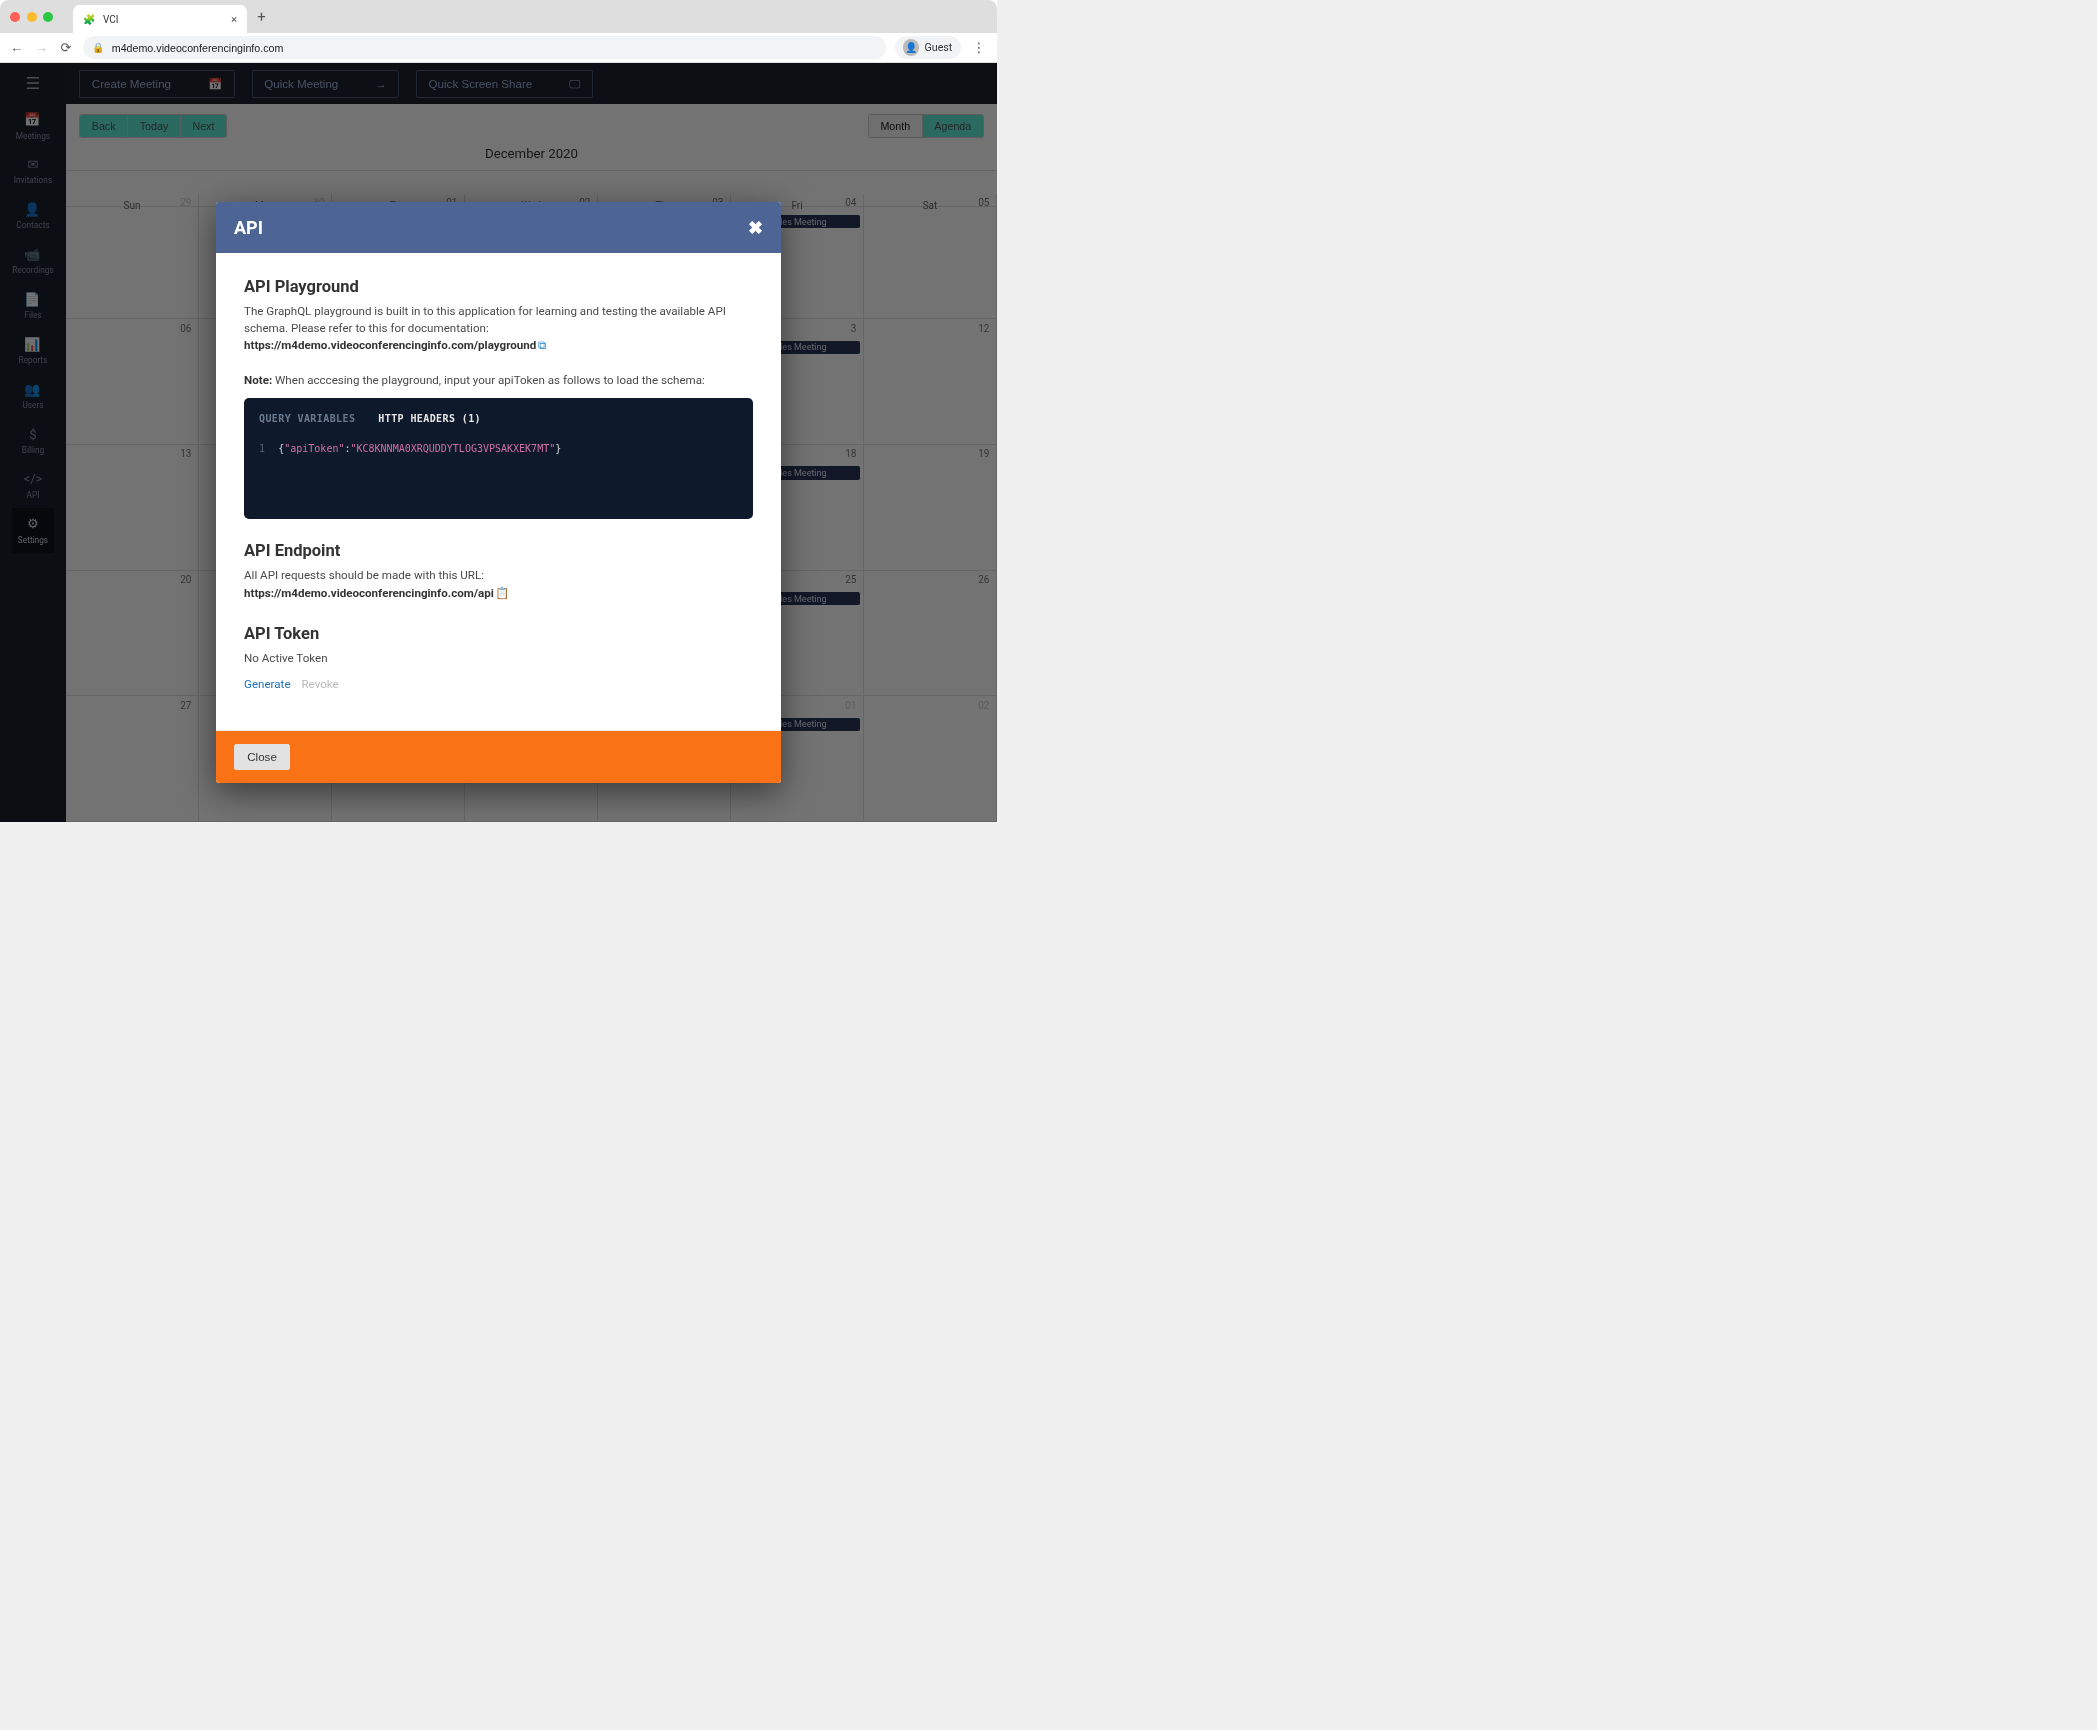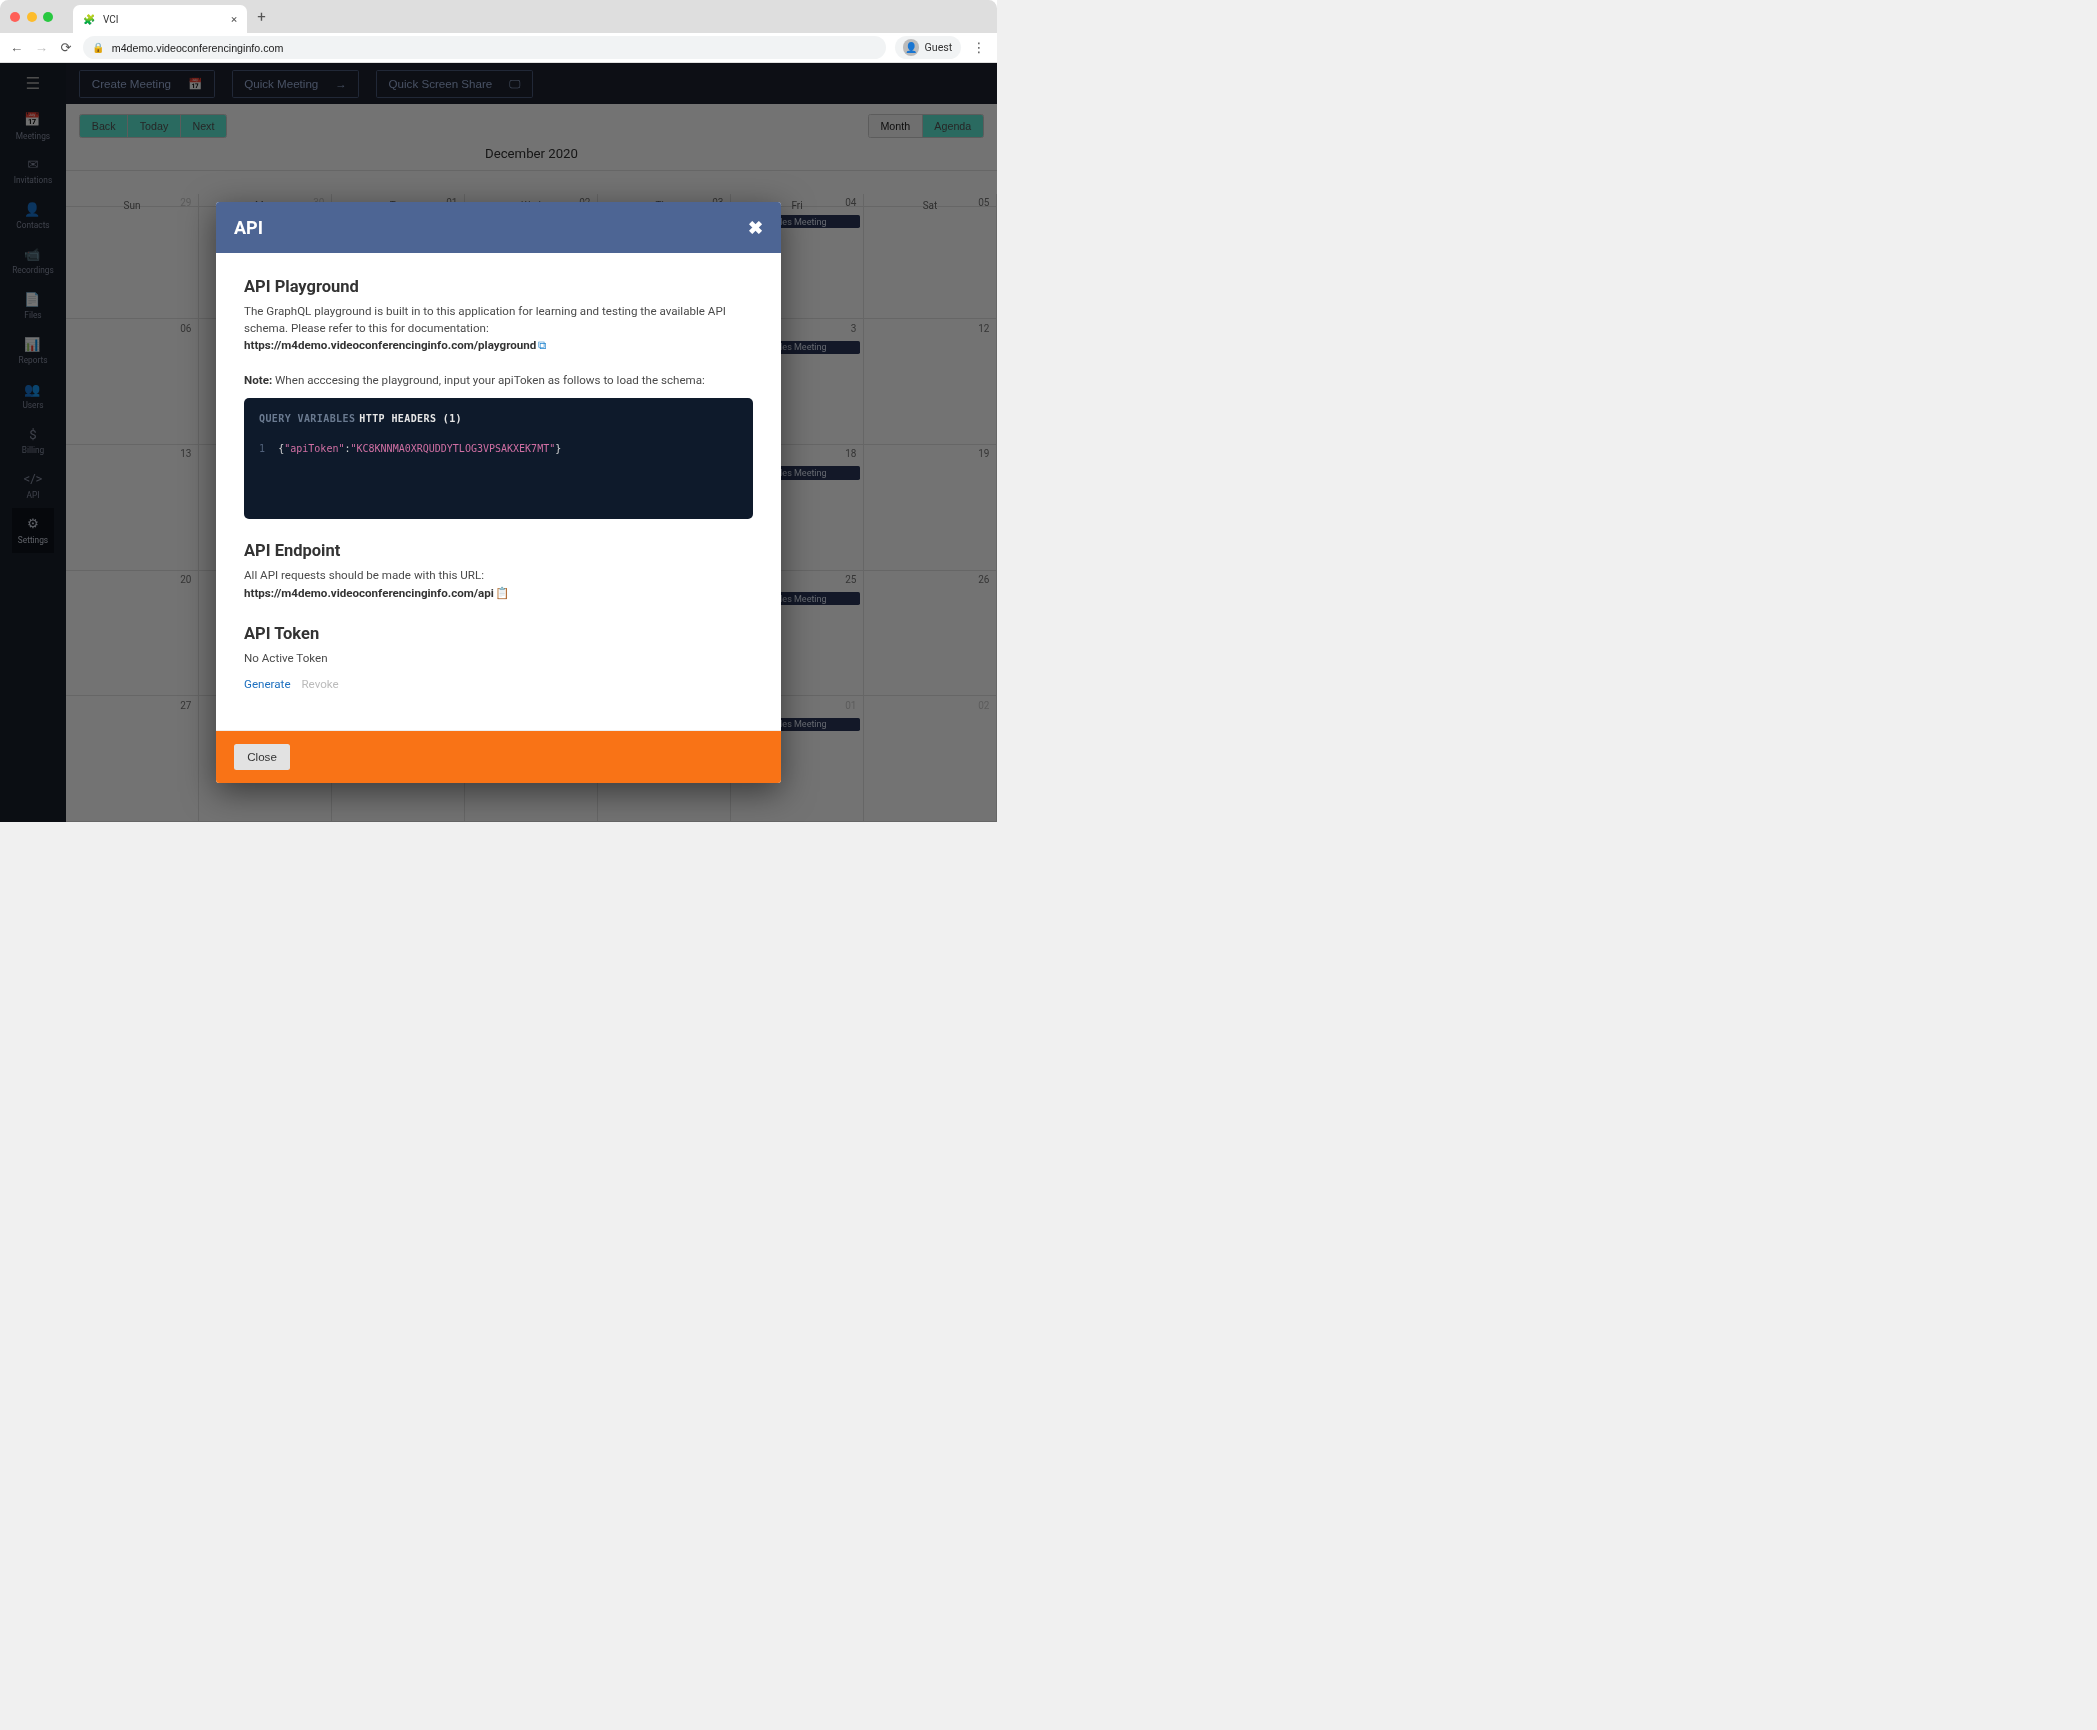--- a/index.html
+++ b/index.html
@@ -33,21 +33,21 @@
   
   .app { flex:1; display:flex; background:#1d2330; position:relative; overflow:hidden;}
   .sidebar { width:66px; background:#1a1f2b; display:flex;flex-direction:column;align-items:center;padding-top:0;}
   .menu-toggle{height:41px;width:100%;display:flex;align-items:center;justify-content:center;color:#aaa;font-size:16.5px;}
   .side-item{width:100%;display:flex;flex-direction:column;align-items:center;justify-content:center;padding:8.3px 0;color:#8b93a7;font-size:8.3px;gap:3.3px;}
   .side-item.active{background:#0f131c;color:#cfd5e3;}
   .side-item .ico{font-size:13.2px;}
 
   .main{flex:1;display:flex;flex-direction:column;background:#fff;overflow:hidden;}
   .topbar{height:41px;background:#1d2330;display:flex;align-items:center;padding:0 13.2px;gap:16.5px;}
-  .action-btn{border:0.8px solid #4b5a7a;color:#9fb2db;background:transparent;height:28px;padding:0 11.6px;display:flex;align-items:center;gap:17px;font-size:11.6px;border-radius:1.7px;}
+  .action-btn{border:0.8px solid #4b5a7a;color:#9fb2db;background:transparent;height:28px;padding:0 11.6px;display:flex;align-items:center;gap:37px;font-size:11.6px;border-radius:1.7px;}
   .action-btn .ico{font-size:11.6px;}
 
   .content{flex:1;background:#fff;display:flex;flex-direction:column;position:relative;}
   .cal-nav{display:flex;align-items:center;padding:10px 13.2px 0;gap:0;}
   .seg{border:0.8px solid #ccc;display:flex;border-radius:2.5px;overflow:hidden;}
   .seg button{background:#5eead4;border:none;border-right:0.8px solid #ccc;padding:5px 11.6px;font-size:10.7px;color:#555;}
   .seg button:last-child{border-right:none;}
   .viewseg{margin-left:auto;}
   .viewseg .active{background:#f5f5f5;color:#222;font-weight:500;}
   .cal-title{text-align:center;font-size:13.2px;color:#333;padding:8.3px 0;}
@@ -63,21 +63,21 @@
   .modal{width:565px;background:#fff;border-radius:3.3px;overflow:hidden;box-shadow:0 8.3px 33px rgba(0,0,0,.5);}
   .modal-head{background:#4d6594;color:#fff;display:flex;align-items:center;justify-content:space-between;padding:15px 18px;font-size:18px;font-weight:700;}
   .modal-head .close{font-size:18px;color:#fff;cursor:pointer;}
   .modal-body{padding:21.5px 28px 16.5px;color:#4a4a4a;font-size:11.6px;line-height:1.5;}
   .modal-body h3{font-size:16.5px;color:#333;margin-bottom:3.3px;font-weight:700;}
   .modal-body .sec{margin-bottom:20px;}
   .modal-body strong{color:#333;}
   .urlline{color:#333;font-weight:700;}
   .extlink{color:#2185d0;margin-left:1.7px;}
   .codeimg{background:#0e1a2b;border-radius:5px;padding:13.2px 15px;margin-top:8.3px;font-family:ui-monospace,Menlo,Consolas,monospace;font-size:10px;color:#ccc;}
-  .codeimg .tabs{display:flex;gap:4px;font-size:10px;letter-spacing:0.4px;margin-bottom:15px;}
+  .codeimg .tabs{display:flex;gap:23px;font-size:10px;letter-spacing:0.4px;margin-bottom:15px;}
   .codeimg .tabs .t1{color:#6a7a90;font-weight:700;}
   .codeimg .tabs .t2{color:#e6e6e6;font-weight:700;}
   .codeimg .line{display:flex;gap:13.2px;align-items:baseline;}
   .codeimg .ln{color:#50607a;}
   .codeimg .br{color:#d6d6d6;}
   .codeimg .key{color:#d06fa3;}
   .codeimg .str{color:#d06fa3;}
   .codeimg .col{color:#d6d6d6;}
   .codeimg .pad{height:50px;}
   .tokenline .gen{color:#1e70bf;margin-right:8px;cursor:pointer;}

